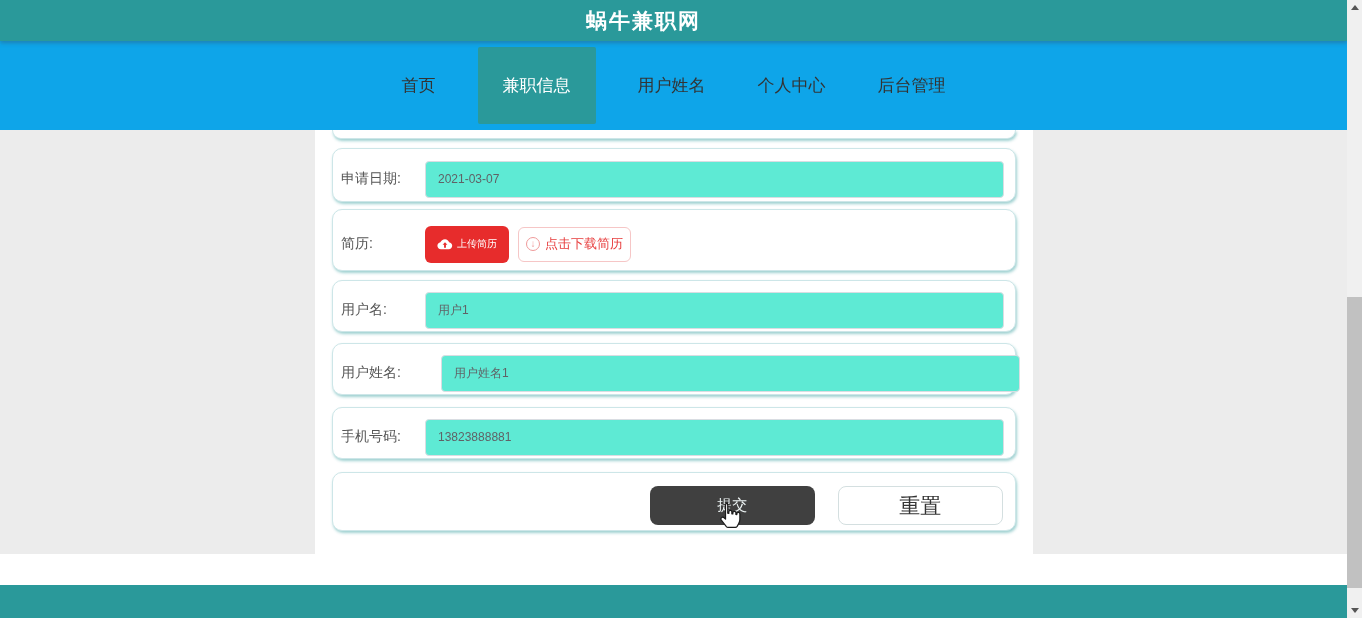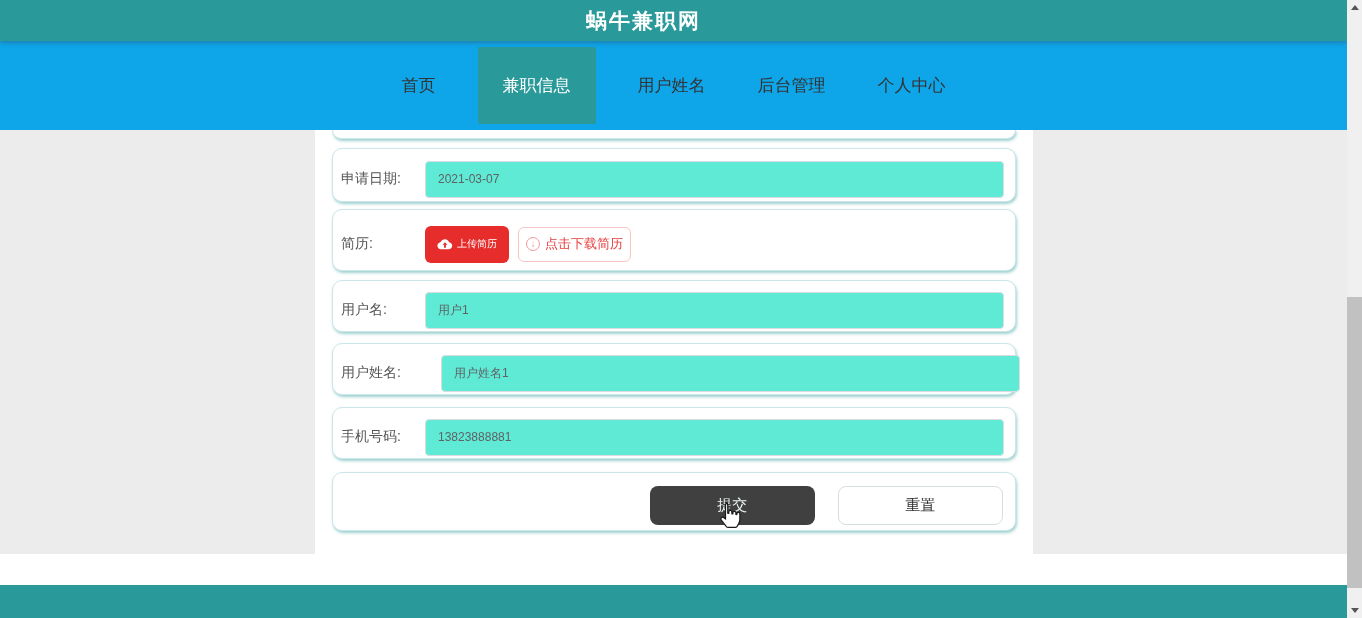--- a/index.html
+++ b/index.html
@@ -38,21 +38,21 @@
   .btn-upload { width:84px; height:37px; background:#e72c2c; border:none; border-radius:6px; color:#fff;
                 font-size:10px; display:inline-flex; align-items:center; justify-content:center; gap:4px; cursor:pointer; font-family:inherit; }
   .btn-download { width:113px; height:35px; margin-left:9px; background:#fff; border:1px solid #f6c6c6; border-radius:6px;
                   color:#e73c3c; font-size:13px; display:inline-flex; align-items:center; justify-content:center; gap:5px; cursor:pointer; font-family:inherit; }
   .dl-circle { width:14px; height:14px; border:1px solid #ef9a9a; border-radius:50%; display:inline-flex; align-items:center; justify-content:center;
                font-size:10px; color:#ef9a9a; line-height:1; }
 
   .btn-submit { margin-left:309px; width:167px; height:39px; background:#404040; border:none; border-radius:8px;
                 color:#eef5f5; font-size:15px; cursor:pointer; font-family:inherit; }
   .btn-reset  { margin-left:23px; width:168px; height:39px; background:#fff; border:1px solid #d4dfe0; border-radius:8px;
-                color:#333; font-size:15px; cursor:pointer; font-family:inherit; }
+                color:#333; font-size:21px; cursor:pointer; font-family:inherit; }
 
   .below-main { height:31px; background:#ffffff; }
   .footer { height:33px; background:#2a999a; }
 
   
   .scrollbar { position:absolute; right:0; top:0; width:15px; height:618px; background:#f0f0f0; z-index:20; }
   .sb-btn { position:absolute; left:0; width:15px; height:15px; display:flex; align-items:center; justify-content:center; }
   .sb-up { top:0; } .sb-down { bottom:0; }
   .tri-up { width:0; height:0; border-left:4px solid transparent; border-right:4px solid transparent; border-bottom:5px solid #555; }
   .tri-down { width:0; height:0; border-left:4px solid transparent; border-right:4px solid transparent; border-top:5px solid #555; }
@@ -68,22 +68,22 @@
   <div class="page">
 
     <div class="topbar">
       <div class="title">蜗牛兼职网</div>
     </div>
 
     <div class="navbar">
       <div class="nav-item">首页</div>
       <div class="nav-item active">兼职信息</div>
       <div class="nav-item">用户姓名</div>
+      <div class="nav-item">个人中心</div>
       <div class="nav-item">后台管理</div>
-      <div class="nav-item">个人中心</div>
     </div>
 
     <div class="main">
       <div class="content-col">
 
         <div class="card card-sliver"></div>
 
         <div class="card r1">
           <div class="field-label">申请日期:</div>
           <input class="field-input" type="text" value="2021-03-07" style="">

